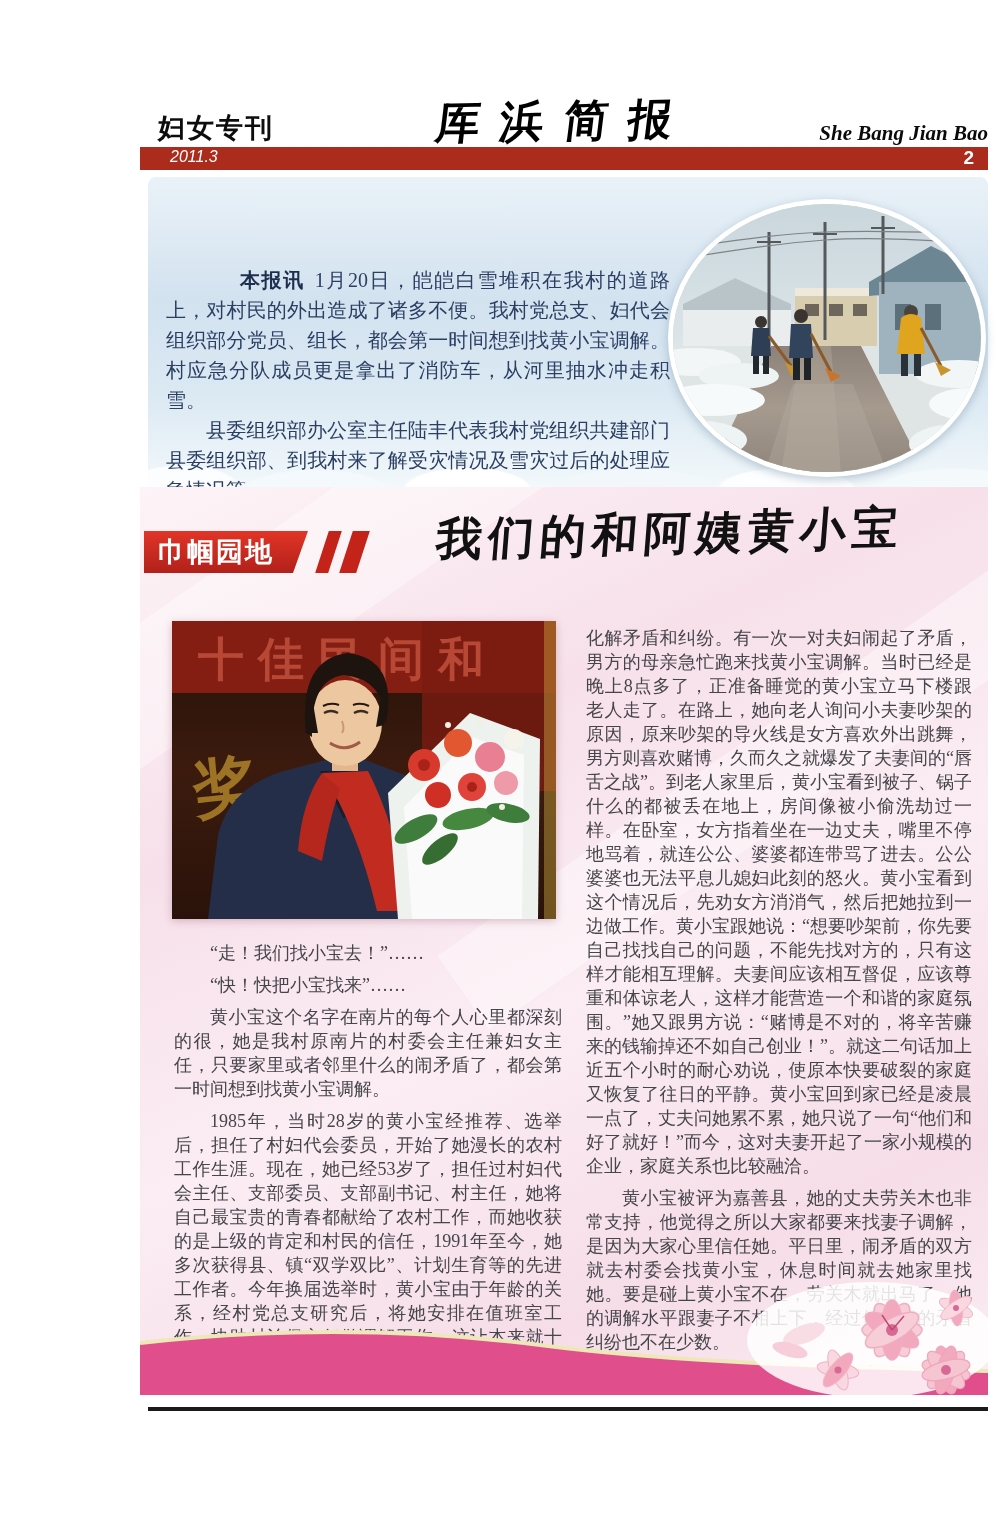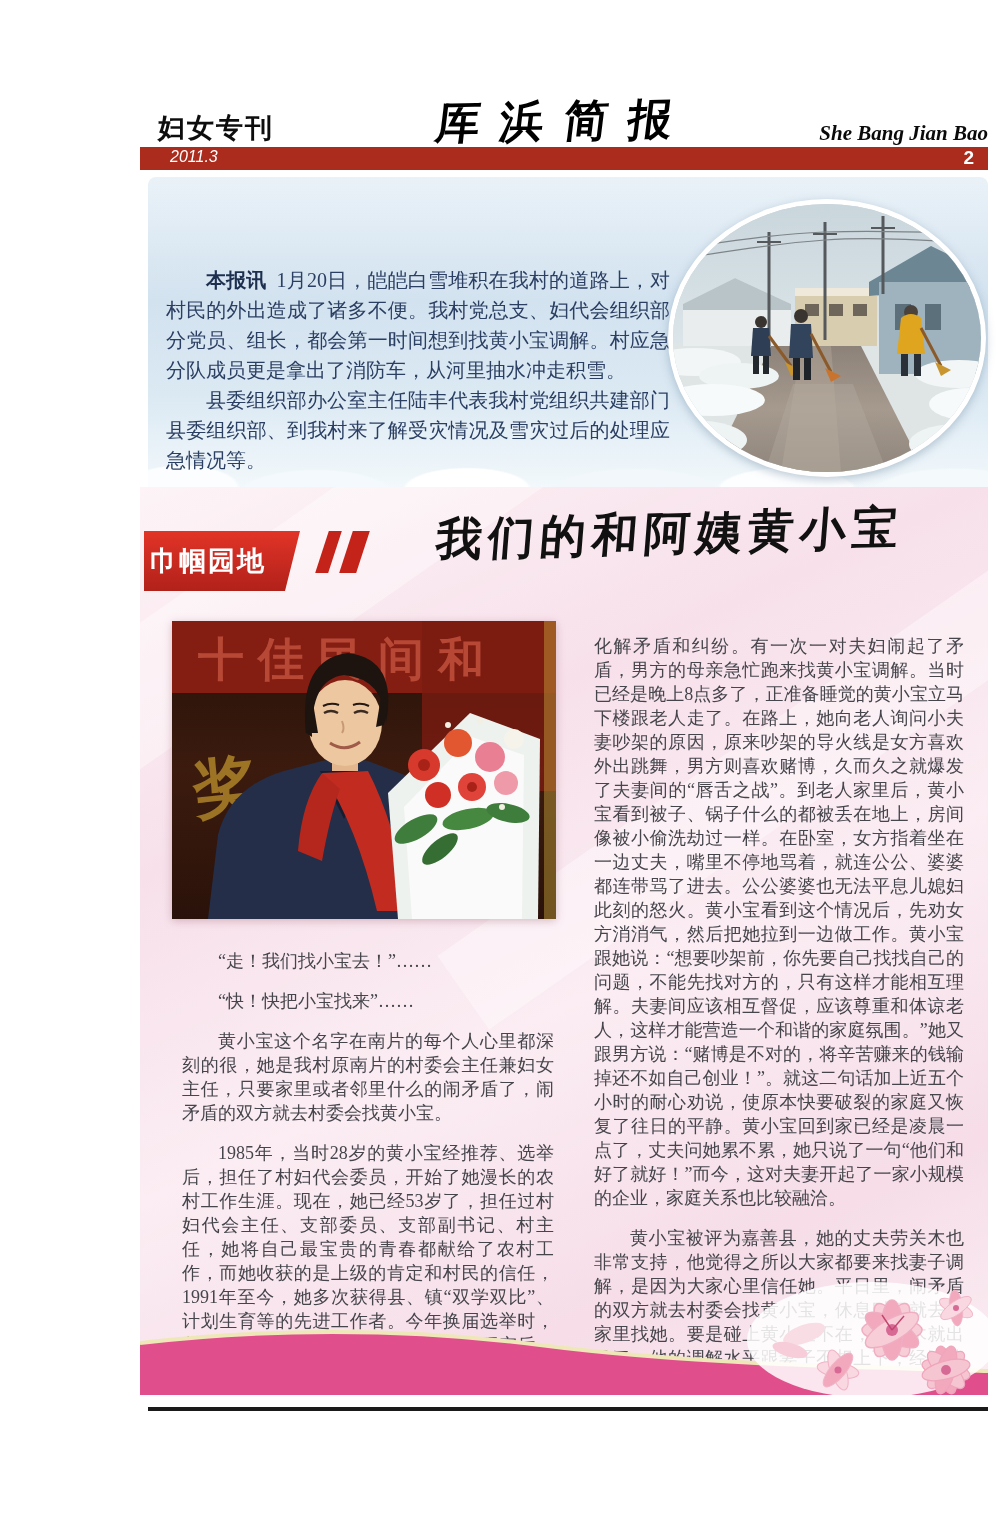--- a/index.html
+++ b/index.html
@@ -31,52 +31,52 @@
         radial-gradient(150px 48px at 58% 110%,#f1f7fb 58%, rgba(255,255,255,0) 62%),
         radial-gradient(115px 38px at 76% 100%,#fdfeff 58%, rgba(255,255,255,0) 62%),
         radial-gradient(140px 46px at 96% 108%,#f4fafc 58%, rgba(255,255,255,0) 62%);}
   .snow-title{position:absolute;left:46px;top:14px;width:470px;text-align:center;
       font-family:"Liberation Sans",sans-serif;font-weight:900;font-size:44px;letter-spacing:12px;
       color:#36808f;
       text-shadow:2px 2px 0 #fff,-2px -2px 0 #fff,2px -2px 0 #fff,-2px 2px 0 #fff,0 0 6px #fff;}
   .snow-body{position:absolute;left:18px;top:88px;width:504px;font-size:20px;line-height:30px;
       color:#2b3f63;text-align:justify;}
   .snow-body p{margin:0;text-indent:2em;}
-  .snow-body .lead{font-weight:bold;color:#1d2f4f;margin-right:10px;}
+  .snow-body .lead{font-weight:bold;color:#1d2f4f;margin-right:10px;margin-left:34px;}
   .snow-photo{position:absolute;left:520px;top:22px;width:308px;height:268px;border-radius:50%;
       border:5px solid #ffffff;overflow:hidden;box-shadow:0 3px 10px rgba(110,140,165,.45);background:#c5d2d9;}
   .snow-photo svg{display:block;}
 
   
   .garden-section{position:absolute;left:140px;top:487px;width:848px;height:908px;overflow:hidden;
       background:linear-gradient(155deg,#fdf4f7 0%,#f7e0ea 30%,#fbedf3 55%,#f6dde8 80%,#fbeef3 100%);}
   .streak{position:absolute;background:rgba(255,255,255,.38);transform:rotate(-35deg);pointer-events:none;}
   .streak.s1{left:-140px;top:30px;width:620px;height:120px;}
   .streak.s2{left:260px;top:260px;width:700px;height:90px;}
-  .garden-banner{position:absolute;left:4px;top:44px;width:150px;height:60px;
+  .garden-banner{position:absolute;left:4px;top:44px;width:150px;height:42px;
       background:linear-gradient(180deg,#e23427 0%,#b1211a 100%);
       clip-path:polygon(0 0,100% 0,calc(100% - 15px) 100%,0 100%);
-      display:flex;align-items:center;padding-left:6px;
+      display:flex;align-items:center;padding-left:14px;
       font-family:"Liberation Sans",sans-serif;font-weight:bold;font-size:27px;color:#fff;letter-spacing:2px;}
   .banner-stripe{position:absolute;top:44px;height:42px;background:#c4231a;transform:skewX(-18deg);}
   .banner-stripe.b1{left:182px;width:13px;}
   .banner-stripe.b2{left:206px;width:17px;}
   .garden-title{position:absolute;left:250px;top:16px;width:560px;text-align:center;
       font-weight:900;font-size:46px;color:#111;letter-spacing:6px;
       transform:rotate(-1.5deg) skewX(-6deg);}
   .award-photo{position:absolute;left:32px;top:134px;width:384px;height:298px;
       box-shadow:0 2px 8px rgba(150,90,110,.35);overflow:hidden;background:#2a140c;}
   .award-photo svg{display:block;}
   .photo-caption{position:absolute;left:0;bottom:0;width:100%;height:40px;
       background:linear-gradient(180deg,rgba(70,26,14,.55),rgba(38,14,8,.85));
       display:flex;align-items:center;justify-content:center;
       font-family:"Liberation Sans",sans-serif;font-weight:bold;font-size:18px;color:#fff;
       text-shadow:1px 1px 0 #000,-1px -1px 0 #000,1px -1px 0 #000,-1px 1px 0 #000;}
   .col{font-size:18px;line-height:24px;color:#45454b;text-align:justify;}
-  .col p{margin:16px;text-indent:2em;}
+  .col p{margin:8px;text-indent:2em;}
   .col-left{position:absolute;left:26px;top:446px;width:404px;}
   .col-right{position:absolute;left:438px;top:131px;width:402px;}
   .col-right p:first-child{text-indent:0;}
 
   
   .pink-wave{position:absolute;left:140px;top:1305px;width:848px;height:90px;pointer-events:none;}
   .lily-flowers{position:absolute;left:742px;top:1278px;width:246px;height:128px;pointer-events:none;}
   .bottom-rule{position:absolute;left:148px;top:1407px;width:840px;height:4px;background:#1a1a1a;}
 </style>
 </head>
@@ -229,21 +229,21 @@
       <circle cx="276" cy="104" r="3" fill="#f3efe2"></circle>
         <circle cx="308" cy="100" r="3" fill="#f3efe2"></circle>
         <circle cx="330" cy="186" r="3" fill="#f3efe2"></circle>
       <rect x="372" y="0" width="12" height="298" fill="#caa73c" opacity="0.45"></rect>
     </svg>
   </div>
 
   <div class="col col-left">
     <p>“走！我们找小宝去！”……</p>
     <p>“快！快把小宝找来”……</p>
-    <p>黄小宝这个名字在南片的每个人心里都深刻的很，她是我村原南片的村委会主任兼妇女主任，只要家里或者邻里什么的闹矛盾了，闹矛盾的双方就去村委会找黄小宝。</p>
+    <p>黄小宝这个名字在南片的每个人心里都深刻的很，她是我村原南片的村委会主任兼妇女主任，只要家里或者邻里什么的闹矛盾了，都会第一时间想到找黄小宝调解。</p>
     <p>1985年，当时28岁的黄小宝经推荐、选举后，担任了村妇代会委员，开始了她漫长的农村工作生涯。现在，她已经53岁了，担任过村妇代会主任、支部委员、支部副书记、村主任，她将自己最宝贵的青春都献给了农村工作，而她收获的是上级的肯定和村民的信任，1991年至今，她多次获得县、镇“双学双比”、计划生育等的先进工作者。今年换届选举时，黄小宝由于年龄的关系，经村党总支研究后，将她安排在值班室工作，协助村治保主任做调解工作。这让本来就十分热爱调解事业的她感到非常开心。</p>
     <p>只要有人找她调解，她总会非常热心、耐心的</p>
   </div>
 
   <div class="col col-right">
     <p>化解矛盾和纠纷。有一次一对夫妇闹起了矛盾，男方的母亲急忙跑来找黄小宝调解。当时已经是晚上8点多了，正准备睡觉的黄小宝立马下楼跟老人走了。在路上，她向老人询问小夫妻吵架的原因，原来吵架的导火线是女方喜欢外出跳舞，男方则喜欢赌博，久而久之就爆发了夫妻间的“唇舌之战”。到老人家里后，黄小宝看到被子、锅子什么的都被丢在地上，房间像被小偷洗劫过一样。在卧室，女方指着坐在一边丈夫，嘴里不停地骂着，就连公公、婆婆都连带骂了进去。公公婆婆也无法平息儿媳妇此刻的怒火。黄小宝看到这个情况后，先劝女方消消气，然后把她拉到一边做工作。黄小宝跟她说：“想要吵架前，你先要自己找找自己的问题，不能先找对方的，只有这样才能相互理解。夫妻间应该相互督促，应该尊重和体谅老人，这样才能营造一个和谐的家庭氛围。”她又跟男方说：“赌博是不对的，将辛苦赚来的钱输掉还不如自己创业！”。就这二句话加上近五个小时的耐心劝说，使原本快要破裂的家庭又恢复了往日的平静。黄小宝回到家已经是凌晨一点了，丈夫问她累不累，她只说了一句“他们和好了就好！”而今，这对夫妻开起了一家小规模的企业，家庭关系也比较融洽。</p>
     <p>黄小宝被评为嘉善县，她的丈夫劳关木也非常支持，他觉得之所以大家都要来找妻子调解，是因为大家心里信任她。平日里，闹矛盾的双方就去村委会找黄小宝，休息时间就去她家里找她。要是碰上黄小宝不在，劳关木就出马了，他的调解水平跟妻子不相上下，经过他调解的矛盾纠纷也不在少数。</p>
     <p>我村和谐的浜风、村风的营造少不了黄小宝的一份努力，当然更要靠大家的共同努力，生活中的磕磕碰碰都需要彼此相互理解。</p>
   </div>
 </div>

